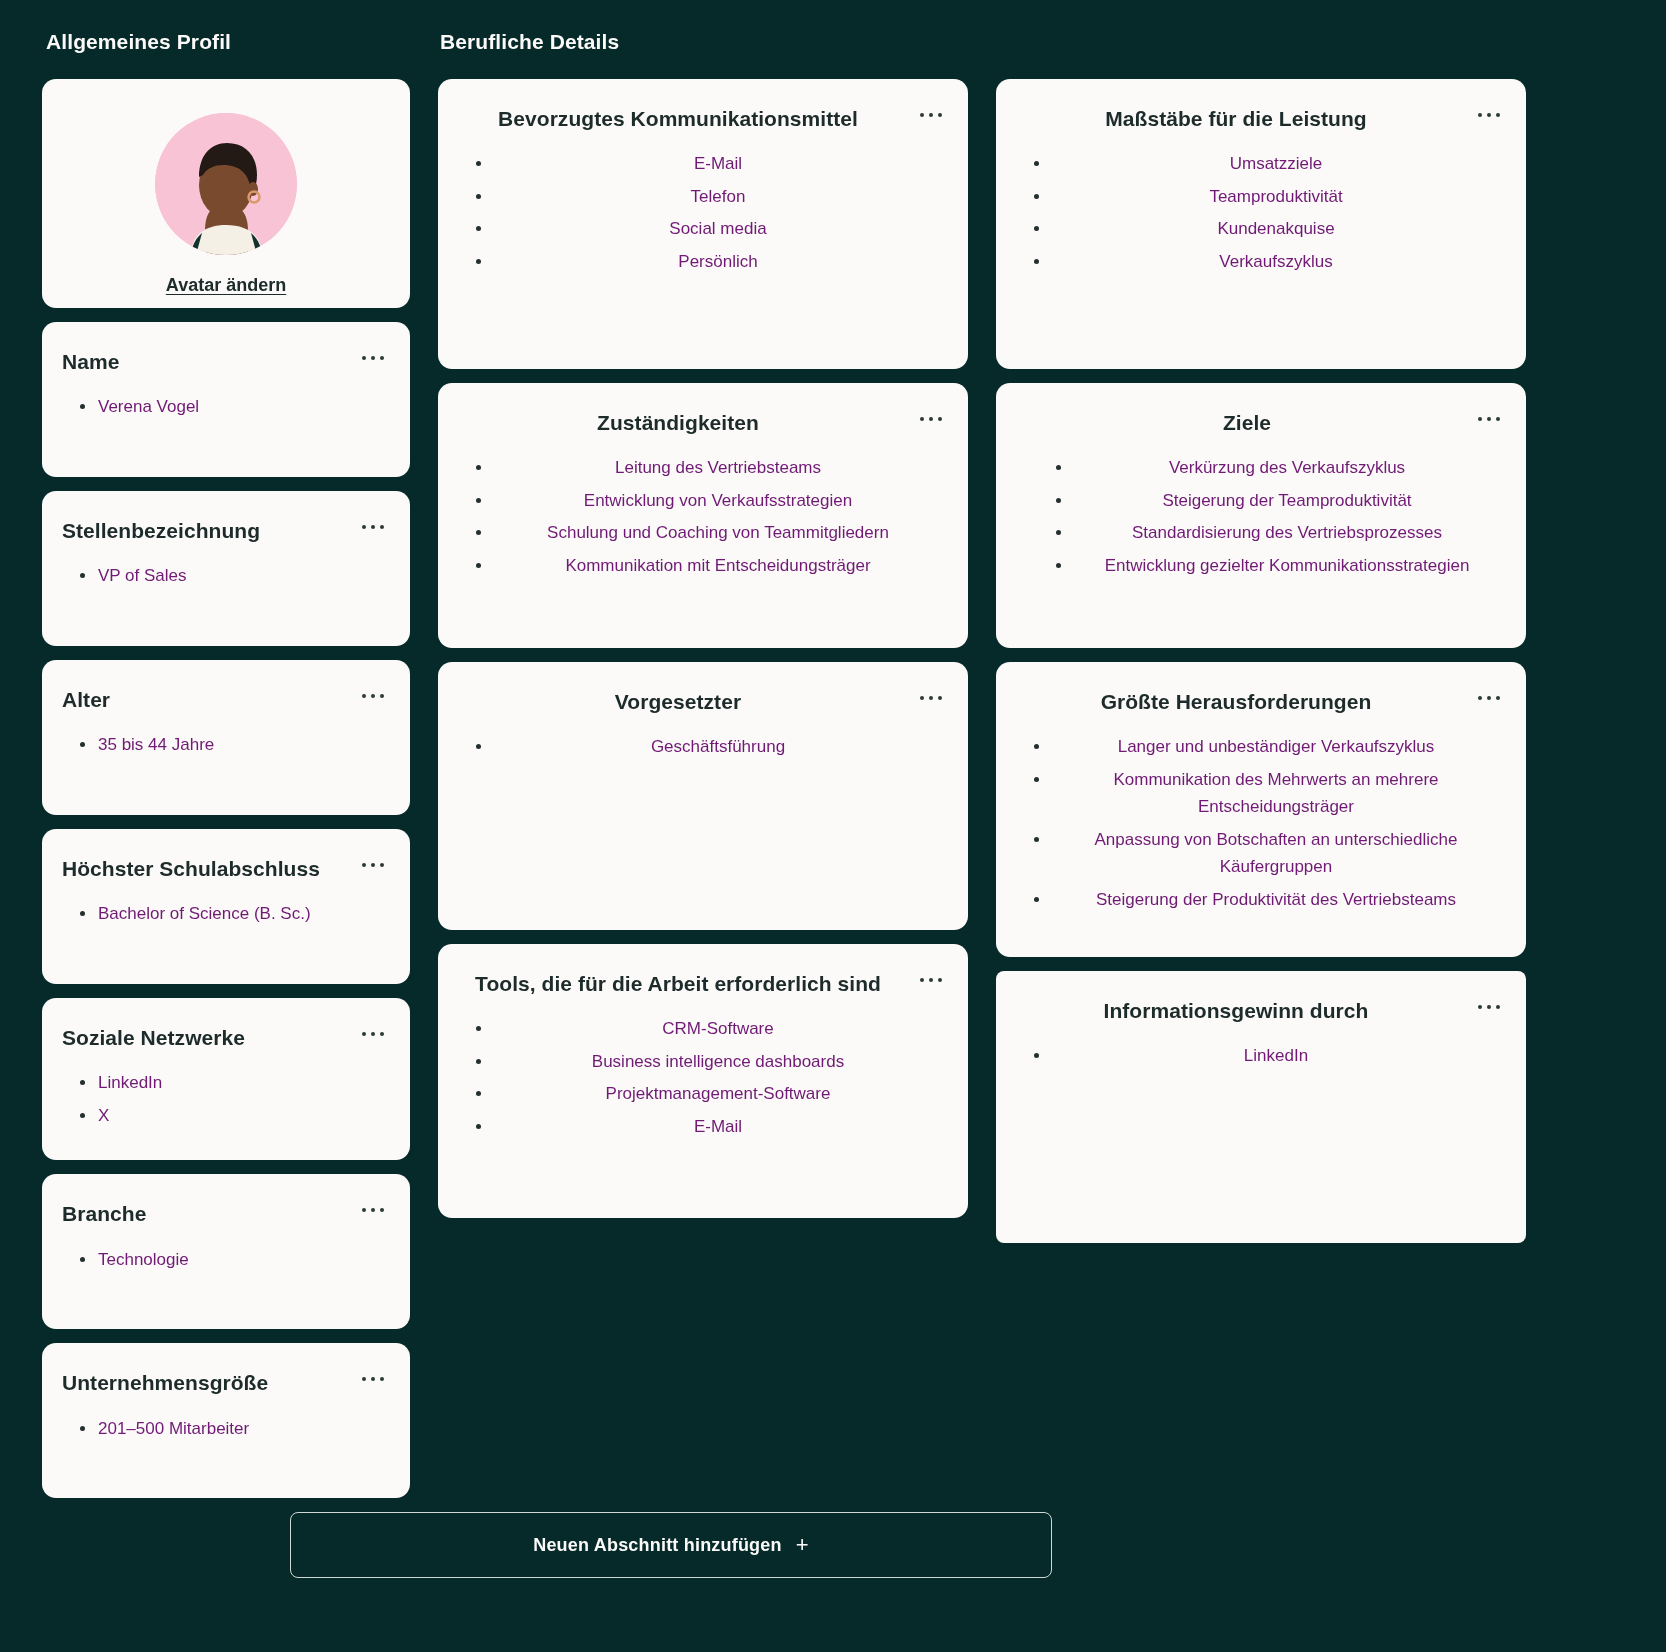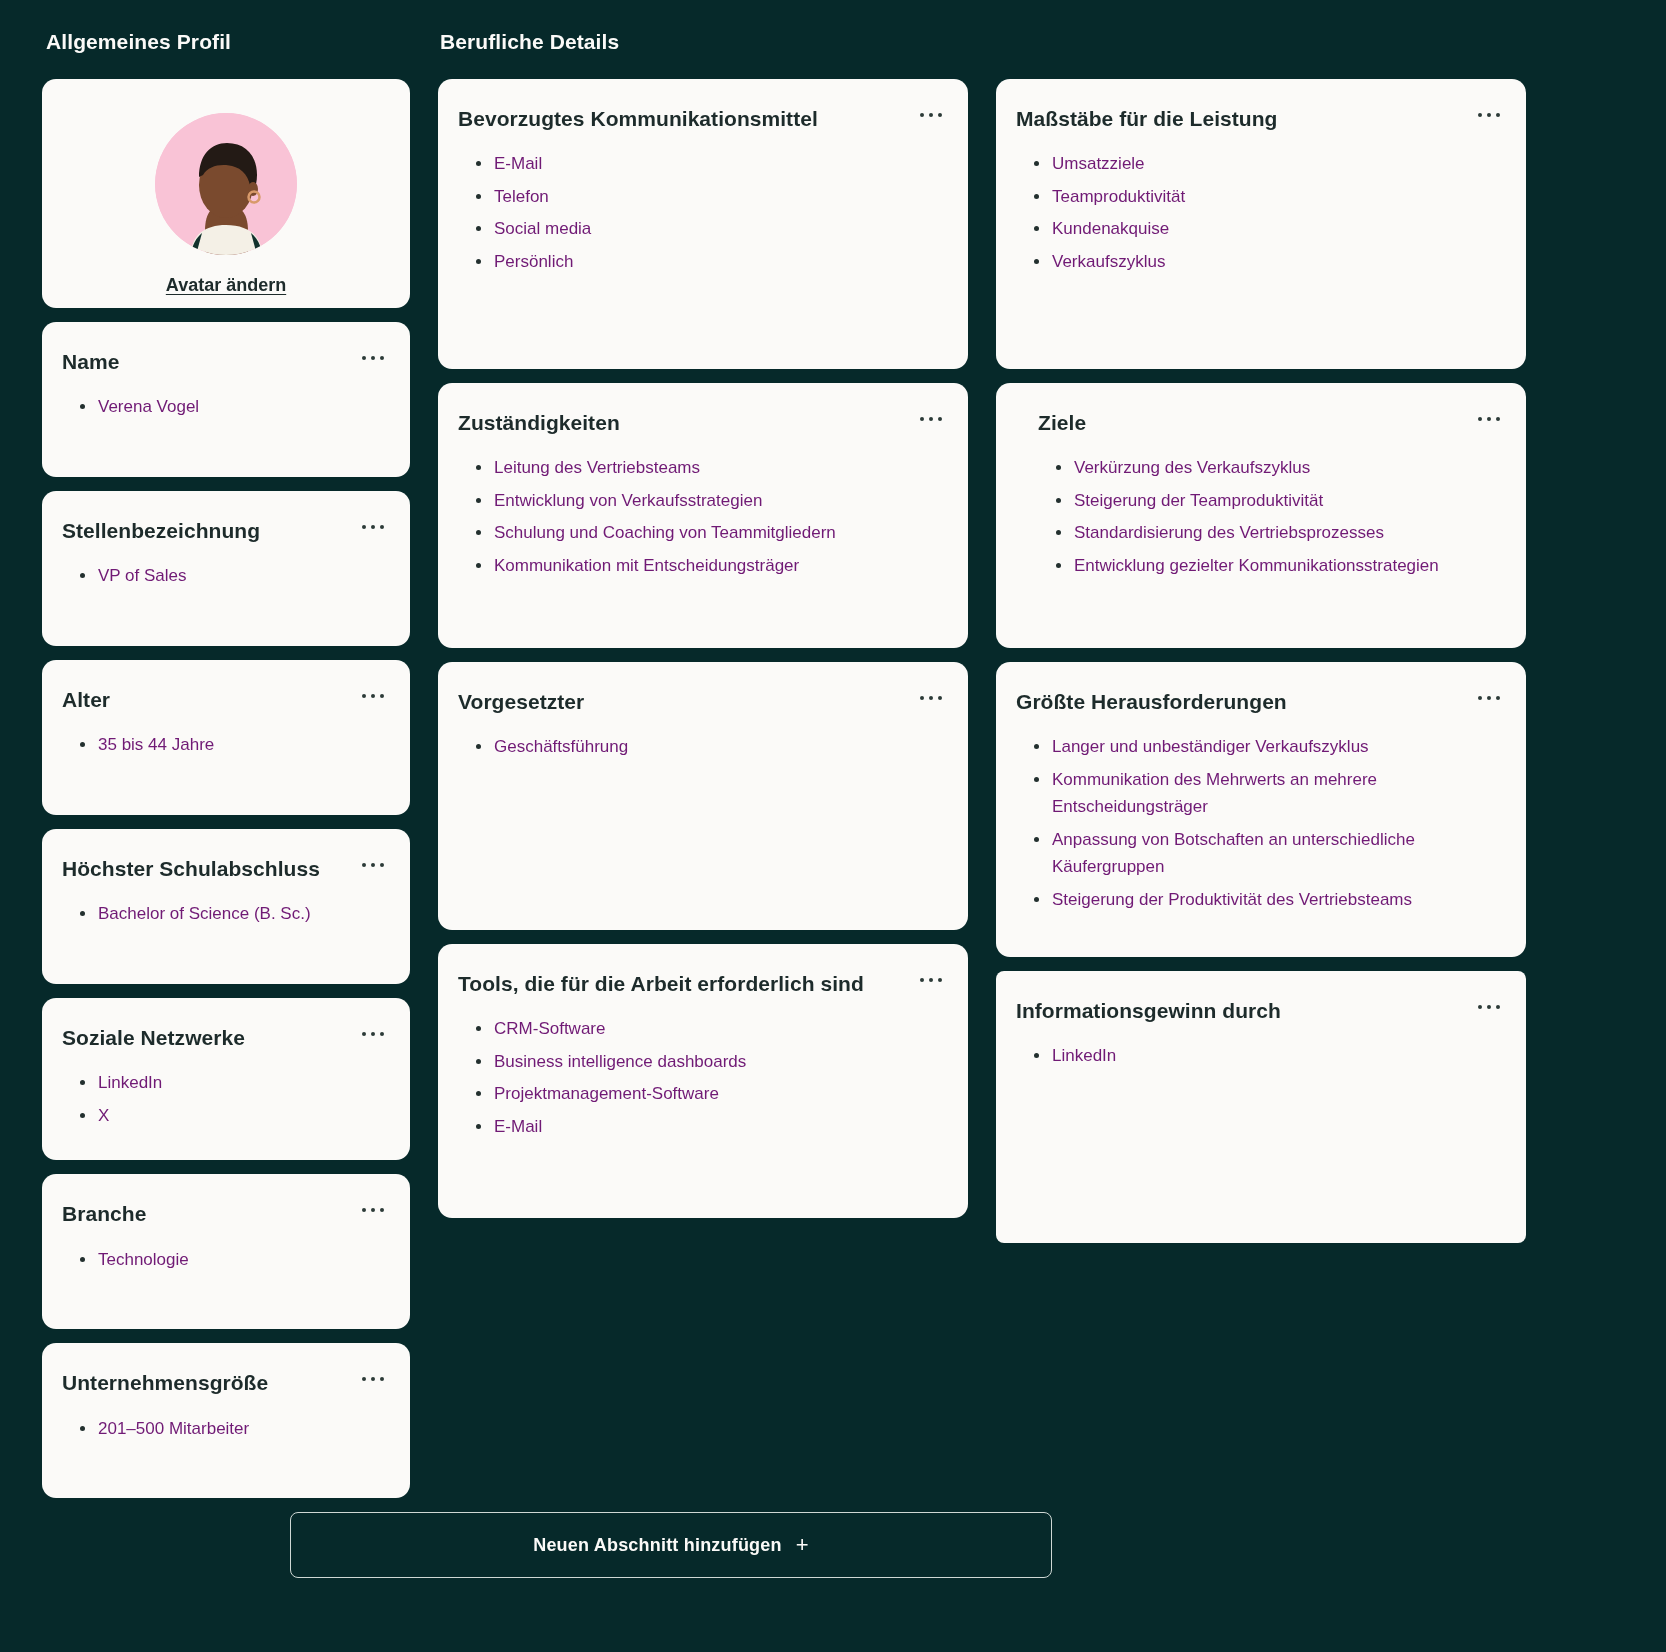--- a/index.html
+++ b/index.html
@@ -151,21 +151,21 @@
     font-weight: bold;
     letter-spacing: 0.2px;
     display: flex;
     align-items: center;
     justify-content: center;
     gap: 14px;
     cursor: pointer;
   }
   .plus-icon { font-size: 22px; font-weight: normal; line-height: 1; }
 
-  .mid-stack { display: flex; flex-direction: column; }
+  .mid-stack { display: flex; flex-direction: column; text-align: center; }
 </style>
 </head>
 <body>
 
 <div class="page">
   <div class="columns">
 
     <div class="col-left">
       <div class="section-heading">Allgemeines Profil</div>
 

